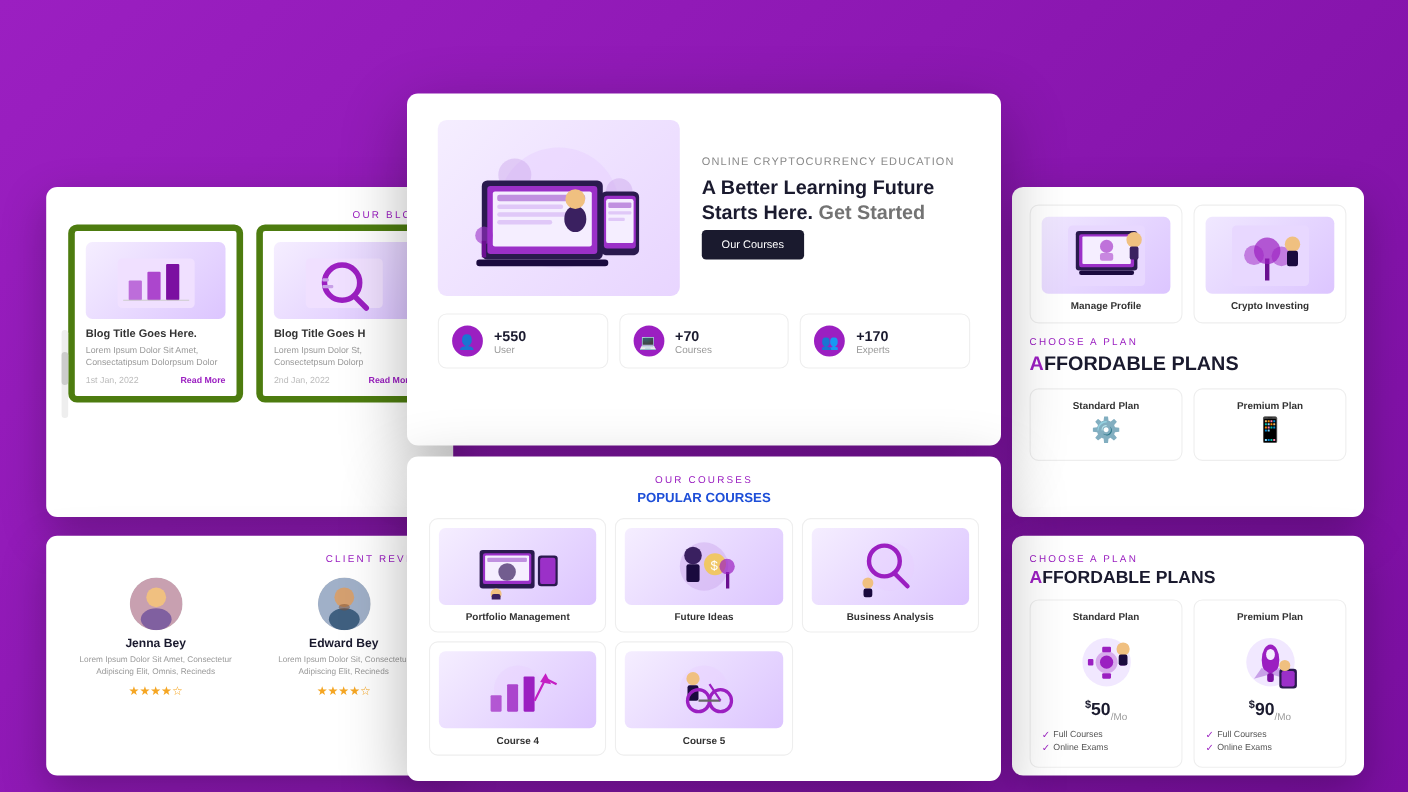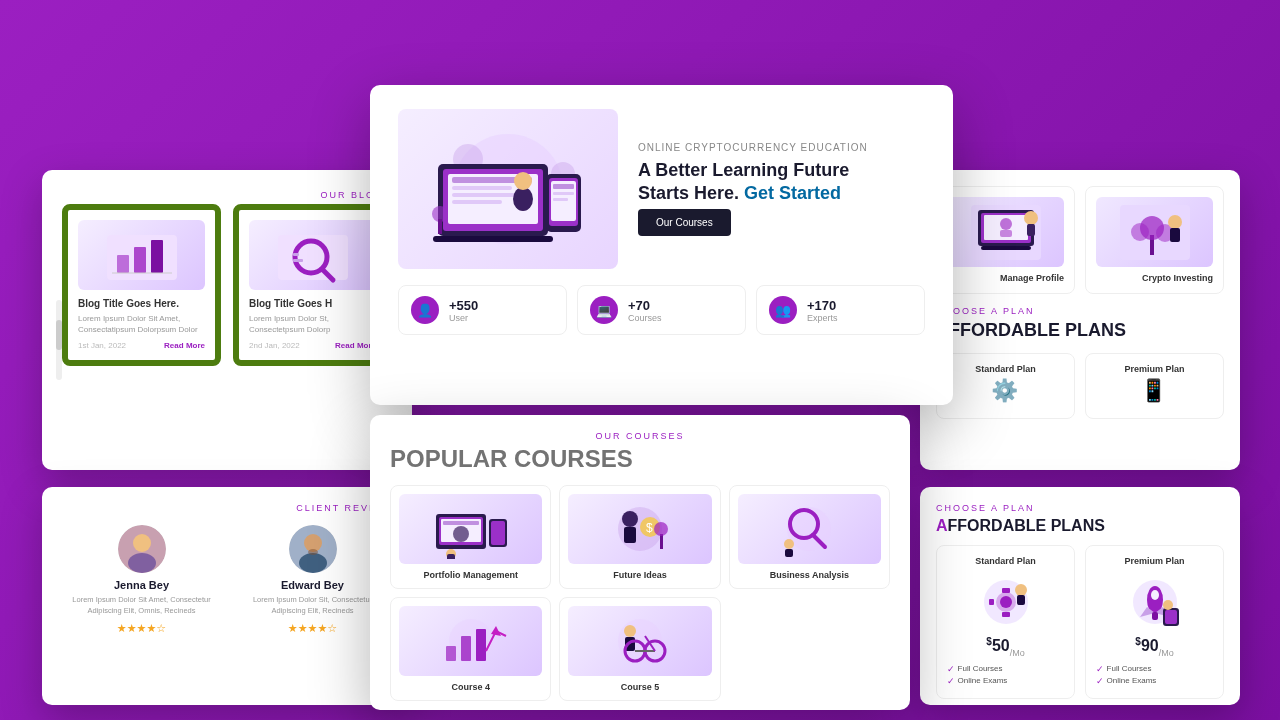--- a/index.html
+++ b/index.html
@@ -23,21 +23,21 @@
     .cards-wrapper {
       position: absolute;
       inset: 0;
     }
 
     
     .main-card {
       position: absolute;
       left: 370px;
       top: 85px;
-      width: 583px;
+      width: 540px;
       height: 320px;
       background: #fff;
       border-radius: 10px;
       box-shadow: 0 20px 60px rgba(0,0,0,0.3);
       overflow: hidden;
       z-index: 10;
     }
 
     .main-card-hero {
       display: flex;
@@ -72,21 +72,21 @@
 
     .hero-title {
       font-size: 18px;
       font-weight: 700;
       color: #1a1a2e;
       line-height: 1.3;
       margin-bottom: 4px;
     }
 
     .hero-title .highlight {
-      color: #0369a1;
+      color: #737373;
     }
 
     .hero-desc {
       font-size: 9px;
       color: #999;
       line-height: 1.5;
       margin-bottom: 12px;
     }
 
     .btn-courses {
@@ -158,23 +158,24 @@
     .section-label {
       text-align: center;
       font-size: 9px;
       color: #9b1fc1;
       letter-spacing: 2px;
       text-transform: uppercase;
       margin-bottom: 4px;
     }
 
     .section-title {
-      font-size: 24px;
+      text-align: center;
+      font-size: 12px;
       font-weight: 700;
-      color: #737373;
+      color: #1d4ed8;
       margin-bottom: 12px;
     }
 
     .courses-grid {
       display: grid;
       grid-template-columns: repeat(3, 1fr);
       gap: 8px;
     }
 
     .course-item {
@@ -370,21 +371,21 @@
       display: grid;
       grid-template-columns: 1fr 1fr;
       gap: 10px;
       margin-bottom: 12px;
     }
 
     .feature-item {
       border: 1px solid #eee;
       border-radius: 8px;
       padding: 10px;
-      text-align: right;
+      text-align: center;
     }
 
     .feature-thumb {
       width: 100%;
       height: 70px;
       background: linear-gradient(135deg, #f0e8ff, #dcc5ff);
       border-radius: 6px;
       margin-bottom: 6px;
       display: flex;
       align-items: center;

